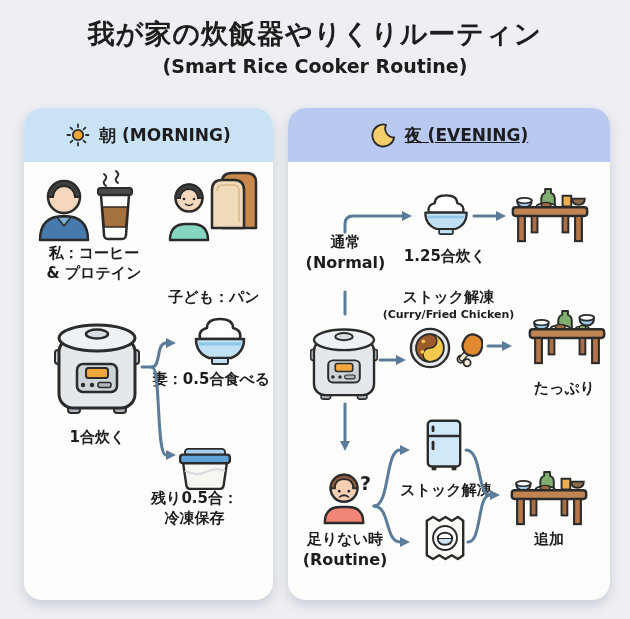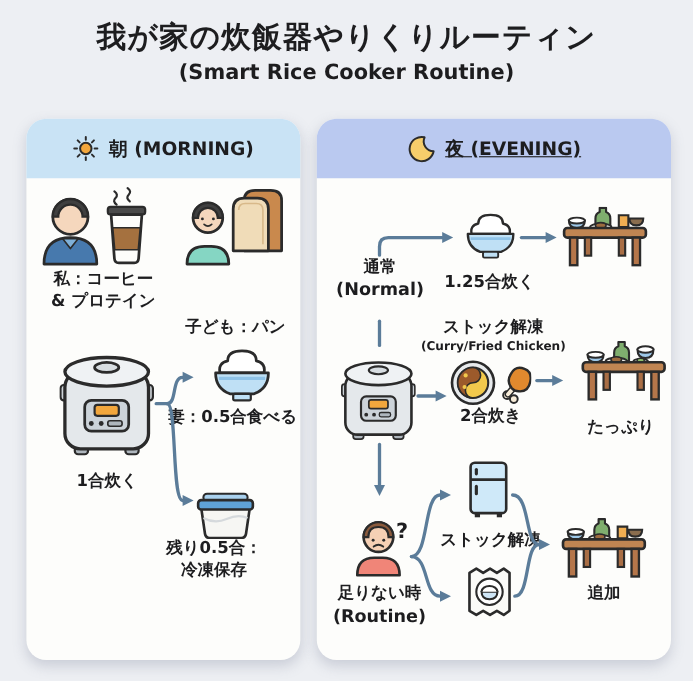--- a/index.html
+++ b/index.html
@@ -216,21 +216,20 @@
   </div>
   <div class="abs" style="left:165px;top:216px;">
     <svg viewBox="0 0 34 46" width="30" height="44">
       <circle cx="9" cy="38" r="4" fill="#f7ecd8" stroke="#2b2b2b" stroke-width="2"></circle>
       <circle cx="16" cy="42" r="4" fill="#f7ecd8" stroke="#2b2b2b" stroke-width="2"></circle>
       <path d="M10 37 L18 28" stroke="#2b2b2b" stroke-width="7" stroke-linecap="round"></path>
       <path d="M10 37 L18 28" stroke="#f7ecd8" stroke-width="4" stroke-linecap="round"></path>
       <path d="M14 31 q-6 -7 -1 -15 q5 -9 14 -5 q8 3 6 13 q-2 11 -12 10 q-4 0 -7 -3 z" fill="#e0892e" stroke="#2b2b2b" stroke-width="2.5" stroke-linejoin="round"></path>
     </svg>
   </div>
-  <div class="cap" style="left:113px;top:261px;width:90px;">2合炊き</div>
 
   <div class="abs" style="left:240px;top:202px;">
     <svg viewBox="0 0 80 58" width="78" height="56">
       <path d="M35 1 h6 v4 q4 1.5 4 6 v8 h-14 v-8 q0 -4.5 4 -6 z" fill="#7fae6e" stroke="#2b2b2b" stroke-width="2" stroke-linejoin="round"></path>
       <path d="M53 8 h15 q0 8 -7.5 8 t-7.5 -8 z" fill="#9ec9ea" stroke="#2b2b2b" stroke-width="2"></path>
       <ellipse cx="60.5" cy="8" rx="7.5" ry="3" fill="#fff" stroke="#2b2b2b" stroke-width="1.8"></ellipse>
       <path d="M6 13 h15 q0 7 -7.5 7 t-7.5 -7 z" fill="#9ec9ea" stroke="#2b2b2b" stroke-width="2"></path>
       <ellipse cx="13.5" cy="13" rx="7.5" ry="2.8" fill="#fff" stroke="#2b2b2b" stroke-width="1.8"></ellipse>
       <ellipse cx="33" cy="19" rx="10" ry="3.2" fill="#ecebe6" stroke="#2b2b2b" stroke-width="1.8"></ellipse>
       <ellipse cx="33" cy="17.5" rx="5" ry="2.6" fill="#9c6b3f" stroke="#2b2b2b" stroke-width="1.5"></ellipse>

